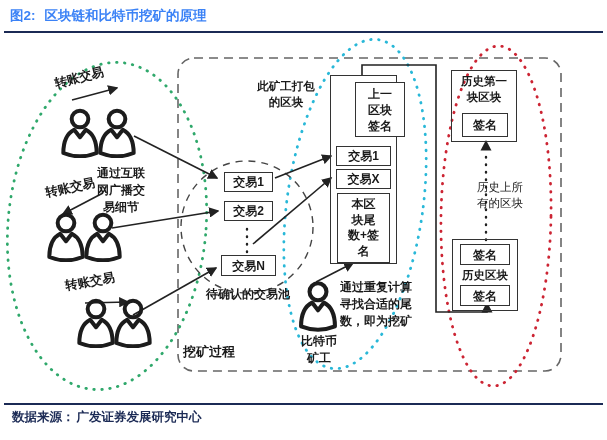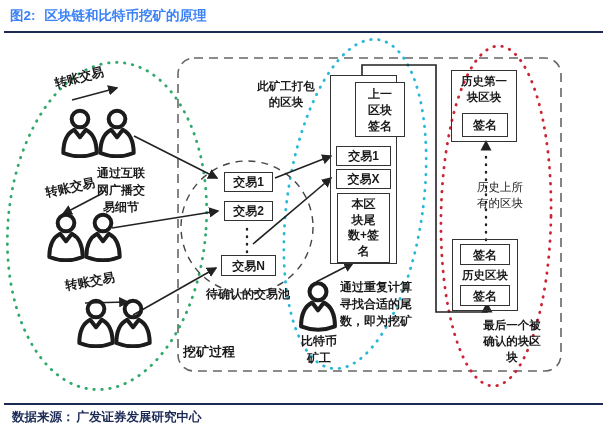--- a/index.html
+++ b/index.html
@@ -135,21 +135,20 @@
     <div class="frame" style="left:451px;top:34px;width:66px;height:72px;"></div>
     <div class="txt sm" style="left:453px;top:37px;width:62px;font-weight:600;padding:0 6px;box-sizing:border-box;">历史第一块区块</div>
     <div class="box" style="left:462px;top:77px;width:46px;height:24px;">签名</div>
 
     <div class="txt sm" style="left:472px;top:143px;width:56px;font-weight:400;">历史上所有的区块</div>
 
     <div class="frame" style="left:452px;top:203px;width:66px;height:72px;"></div>
     <div class="box" style="left:460px;top:208px;width:50px;height:21px;">签名</div>
     <div class="txt sm" style="left:452px;top:231px;width:66px;font-weight:600;">历史区块</div>
     <div class="box" style="left:460px;top:249px;width:50px;height:21px;">签名</div>
-    <div class="txt sm" style="left:483px;top:281px;width:58px;font-weight:600;">最后一个被确认的块区块</div>
 
   </div>
 
   <div class="rule-bottom"></div>
   <div class="source-row">
     <span>数据来源：</span>
     <span>广发证券发展研究中心</span>
   </div>
 
 </div>

